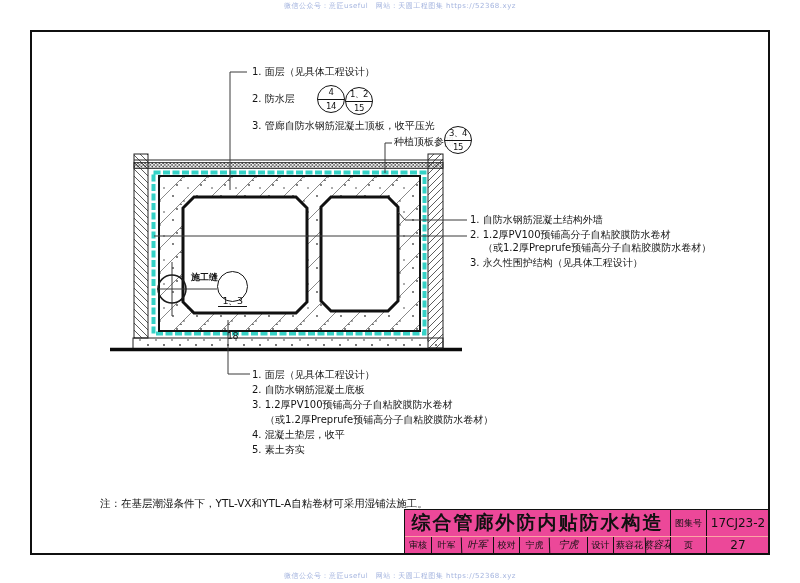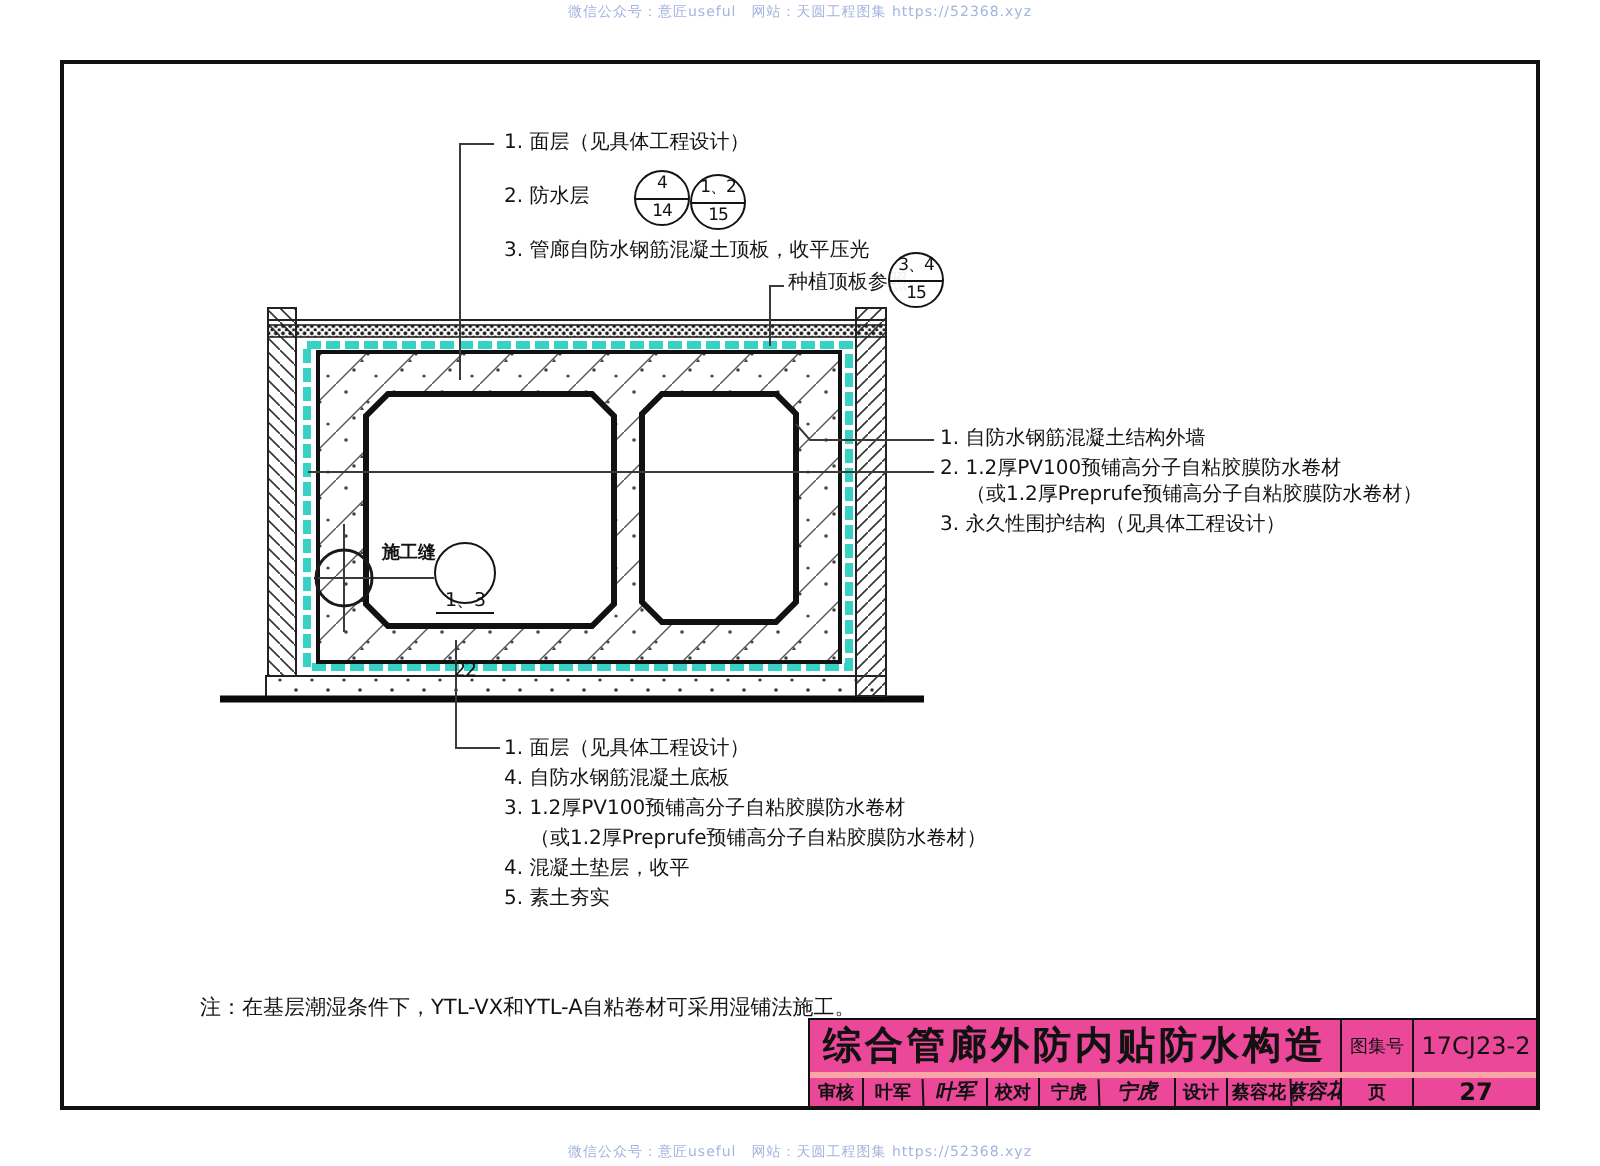--- a/index.html
+++ b/index.html
@@ -33,21 +33,21 @@
   .bubble.big .half{font-size:9.5px;margin-top:24px;}
   .note{font-size:10.5px;white-space:nowrap;color:#141414;}
   
   .title-block{
     left:404px;top:509px;width:364px;height:44px;box-sizing:border-box;
     border-left:1.5px solid #101010;border-top:1.5px solid #101010;
     display:flex;flex-direction:column;background:#ec4899;
   }
   .tb-row{display:flex;box-sizing:border-box;}
   .tb-row.r1{height:27px;}
-  .tb-row.r2{height:17px;border-top:3px solid #fca5a5;font-weight:bold;}
+  .tb-row.r2{height:17px;border-top:1px solid #fca5a5;}
   .tb-cell{
     box-sizing:border-box;border-left:1px solid #101010;
     display:flex;align-items:center;justify-content:center;
     font-size:9px;white-space:nowrap;overflow:hidden;
   }
   .tb-cell:first-child{border-left:none;}
   .tb-title{flex:0 0 265px;font-size:19px;font-weight:bold;letter-spacing:2px;}
   .tb-atlas-label{flex:0 0 36px;}
   .tb-atlas-no{flex:0 0 63px;font-size:12px;}
   .tb-sig{font-family:"DejaVu Serif","Liberation Serif",serif;font-style:italic;font-size:10px;transform:rotate(-2deg);}
@@ -137,25 +137,25 @@
 </div>
 
 <div class="abs ann" style="left:470px;top:214px">1.  自防水钢筋混凝土结构外墙</div>
 <div class="abs ann" style="left:470px;top:229px">2.  1.2厚PV100预铺高分子自粘胶膜防水卷材</div>
 <div class="abs ann" style="left:483px;top:242px">（或1.2厚Preprufe预铺高分子自粘胶膜防水卷材）</div>
 <div class="abs ann" style="left:470px;top:257px">3.  永久性围护结构（见具体工程设计）</div>
 
 <div class="abs ann-small" style="left:191px;top:272px;font-weight:bold">施工缝</div>
 <div class="abs bubble big" style="left:217px;top:271px">
   <div class="half top">1、3</div>
-  <div class="half">22</div>
+  <div class="half">18</div>
 </div>
 
 <div class="abs ann" style="left:252px;top:369px">1.  面层（见具体工程设计）</div>
-<div class="abs ann" style="left:252px;top:384px">4.  自防水钢筋混凝土底板</div>
+<div class="abs ann" style="left:252px;top:384px">2.  自防水钢筋混凝土底板</div>
 <div class="abs ann" style="left:252px;top:399px">3.  1.2厚PV100预铺高分子自粘胶膜防水卷材</div>
 <div class="abs ann" style="left:265px;top:414px">（或1.2厚Preprufe预铺高分子自粘胶膜防水卷材）</div>
 <div class="abs ann" style="left:252px;top:429px">4.  混凝土垫层，收平</div>
 <div class="abs ann" style="left:252px;top:444px">5.  素土夯实</div>
 
 <div class="abs note" style="left:100px;top:497px">注：在基层潮湿条件下，YTL-VX和YTL-A自粘卷材可采用湿铺法施工。</div>
 
 <div class="abs title-block">
   <div class="tb-row r1">
     <div class="tb-cell tb-title">综合管廊外防内贴防水构造</div>

